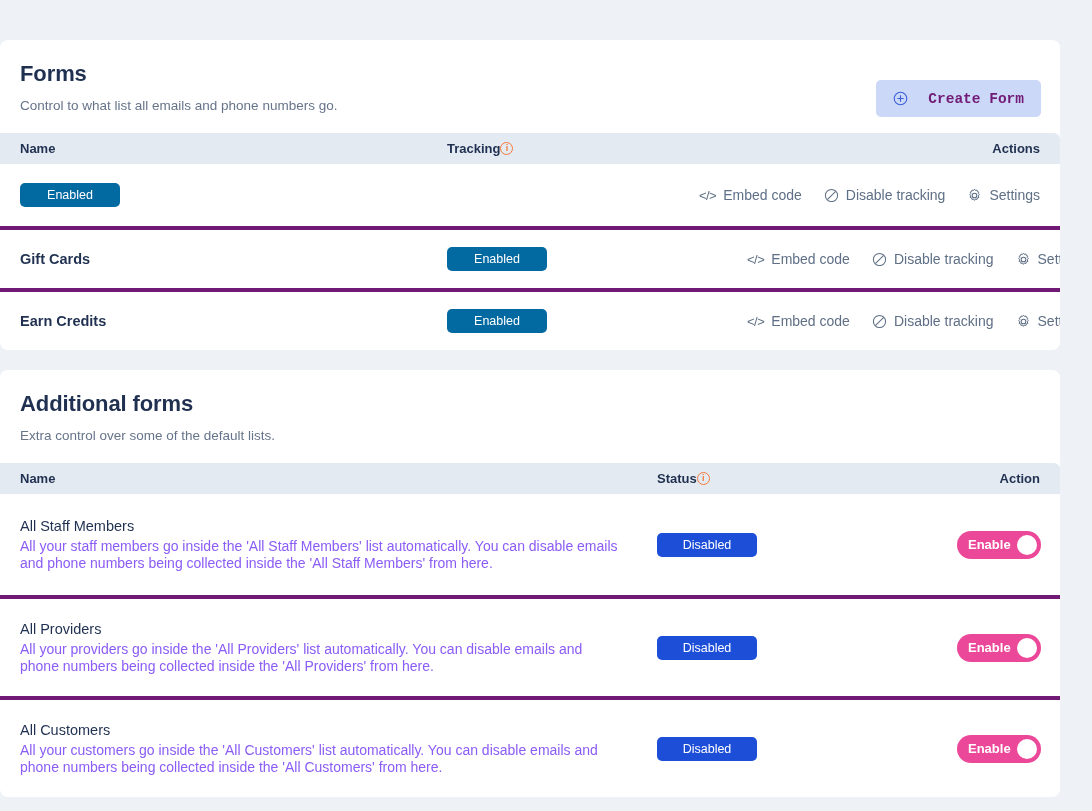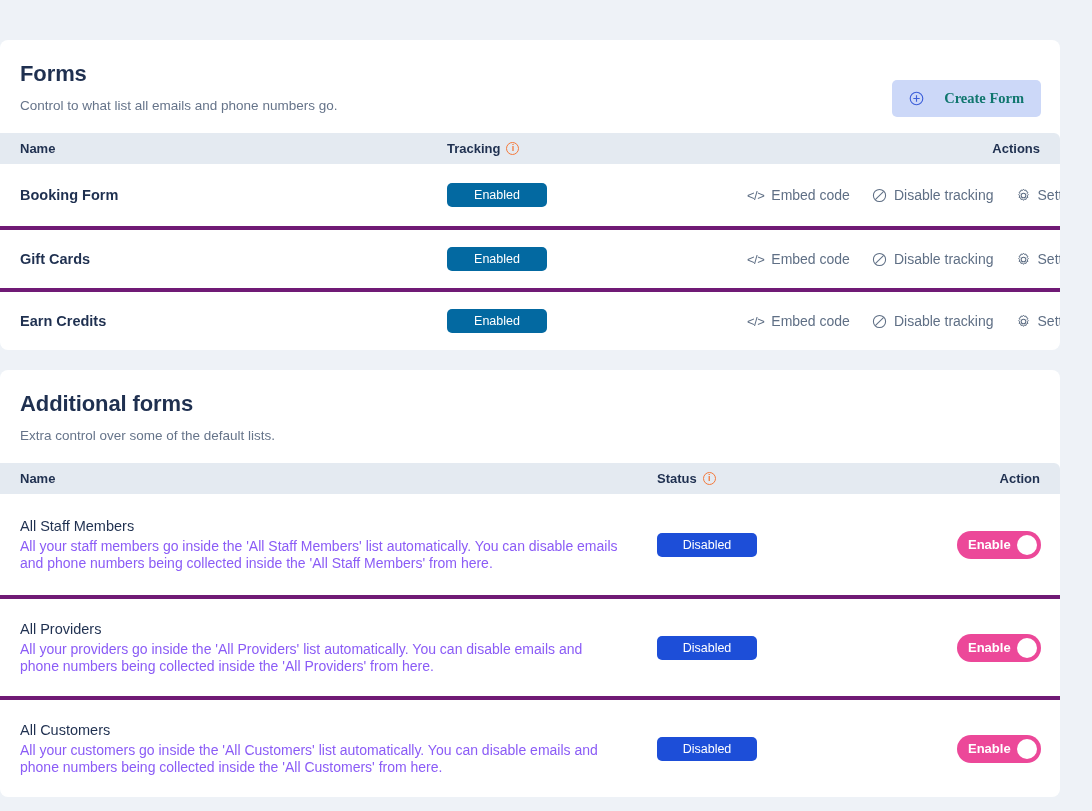--- a/index.html
+++ b/index.html
@@ -49,24 +49,24 @@
   }
 
   
   .create-btn {
     position: absolute;
     top: 40px;
     right: 19px;
     height: 37px;
     padding: 0 17px;
     background: #ccd8f8;
-    color: #0f766e;
+    color: #701a75;
     border: none;
     border-radius: 5px;
-    font-family: Liberation Serif, serif;
+    font-family: Liberation Mono, monospace;
     font-size: 14.5px;
     font-weight: bold;
     display: flex;
     align-items: center;
     gap: 20px;
     cursor: pointer;
   }
   .create-btn svg { display: block; }
 
   
@@ -74,21 +74,21 @@
     background: #e4eaf1;
     height: 31px;
     display: flex;
     align-items: center;
     padding: 0 20px;
     font-size: 13px;
     font-weight: bold;
     color: #1f3050;
     border-radius: 0 6px 0 0;
   }
-  .th-flex { display: flex; align-items: center; gap: 6px; }
+  .th-flex { display: flex; align-items: center; gap: 0; }
 
   .row {
     display: flex;
     align-items: center;
     padding: 0 20px;
     border-top: 4px solid #701a75;
   }
   .thead + .row { border-top: none; }
 
   
@@ -226,21 +226,20 @@
     <div class="thead">
       <div class="c-name">Name</div>
       <div class="c-track th-flex">
         <span>Tracking</span>
         <i class="info-icon">i</i>
       </div>
       <div class="c-act">Actions</div>
     </div>
 
     <div class="row row-forms">
-      <div class="c-name row-name">Booking Form</div>
       <div class="c-track">
         <span class="badge badge-enabled">Enabled</span>
       </div>
       <div class="c-act actions">
         <div class="action">
           <span class="code-glyph">&lt;/&gt;</span>
           <span>Embed code</span>
         </div>
         <div class="action">
           <span>

